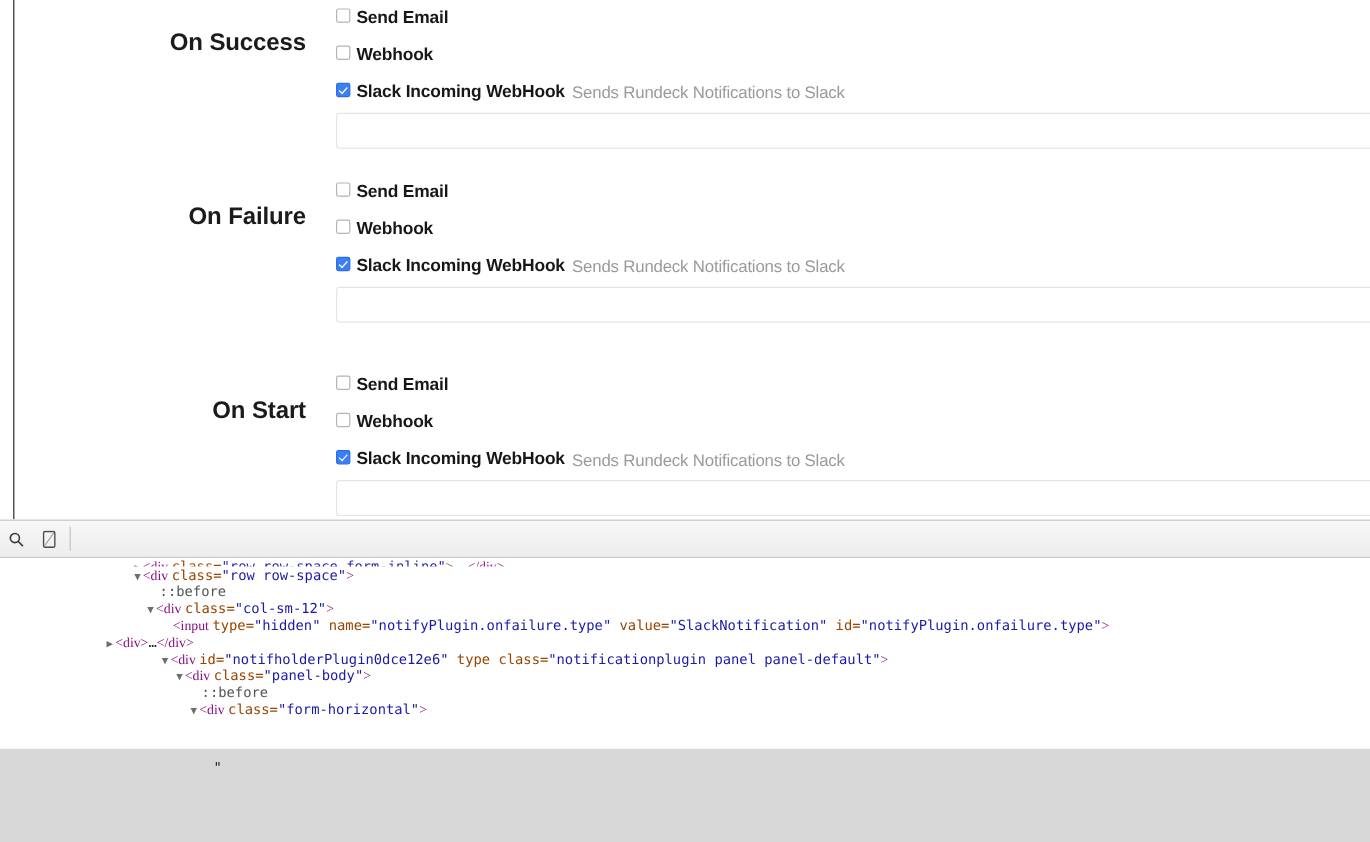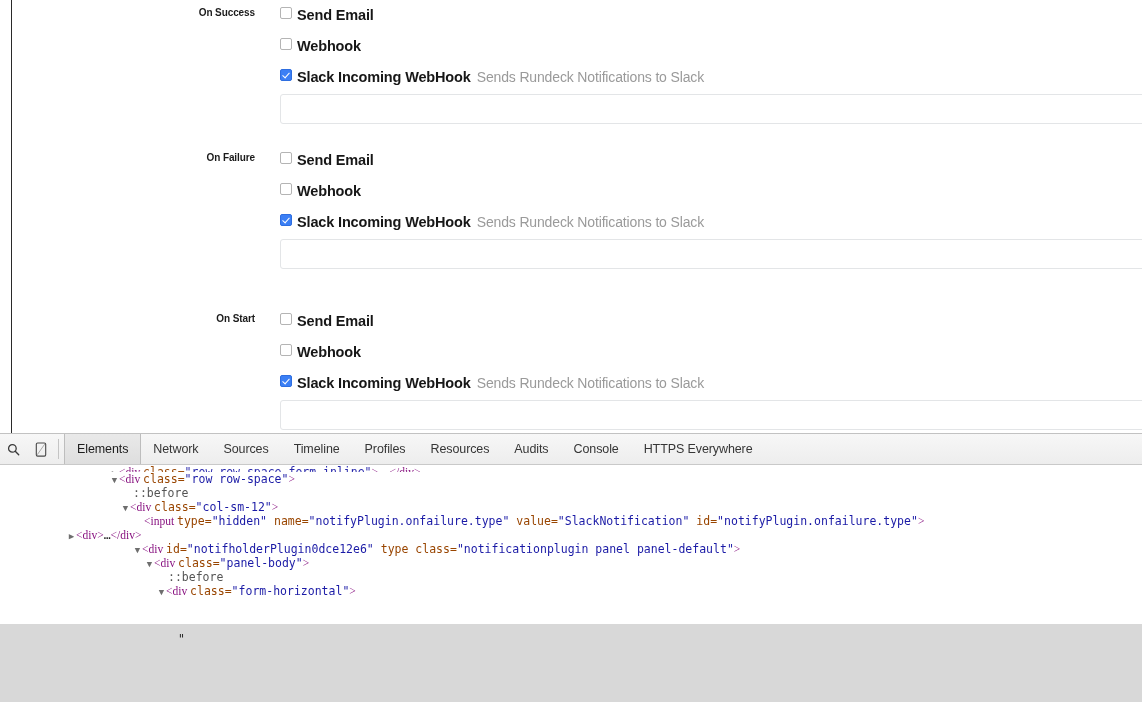--- a/index.html
+++ b/index.html
@@ -36,24 +36,25 @@
   .notify-group {
     position: absolute;
     left: 0;
     width: 1142px;
   }
   .group-label {
     position: absolute;
     left: 80px;
     width: 175px;
     text-align: right;
-    font-size: 10px;
+    font-size: 20px;
     font-weight: bold;
     color: #1b1b1b;
     letter-spacing: -0.1px;
+    margin-top: 18px;
   }
   .opt-row {
     position: absolute;
     left: 280px;
     display: flex;
     align-items: flex-start;
     white-space: nowrap;
   }
   .cbx {
     -webkit-appearance: none;
@@ -296,46 +297,35 @@
         <line x1="8.9" y1="8.9" x2="12.6" y2="12.6" stroke="#3a3a3a" stroke-width="1.5" stroke-linecap="round"></line>
       </svg>
     </div>
     <div class="dt-icon-btn">
       <svg width="12" height="15" viewBox="0 0 12 16">
         <rect x="1" y="1" width="10" height="14" rx="1.4" fill="none" stroke="#4a4a4a" stroke-width="1.2"></rect>
         <line x1="2" y1="13.6" x2="10" y2="2.2" stroke="#9a9a9a" stroke-width="0.9"></line>
       </svg>
     </div>
     <div class="dt-sep"></div>
-    <div class="dt-tabs">
-      <div class="dt-tab active">Elements</div>
-      <div class="dt-tab">Network</div>
-      <div class="dt-tab">Sources</div>
-      <div class="dt-tab">Timeline</div>
-      <div class="dt-tab">Profiles</div>
-      <div class="dt-tab">Resources</div>
-      <div class="dt-tab">Audits</div>
-      <div class="dt-tab">Console</div>
-      <div class="dt-tab">HTTPS Everywhere</div>
-    </div>
   </div>
 
   <div id="dom-tree">
 
     <div class="dt-line clipped" style="padding-left:110px;"><span class="arrow">▶</span><span class="tag">&lt;div </span><span class="attr">class=</span><span class="val">"row row-space form-inline"</span><span class="tag">&gt;…&lt;/div&gt;</span></div>
 
     <div class="dt-line" style="padding-left:110px;"><span class="arrow">▼</span><span class="tag">&lt;div </span><span class="attr">class=</span><span class="val">"row row-space"</span><span class="tag">&gt;</span></div>
 
     <div class="dt-line" style="padding-left:133px;"><span class="pseudo">::before</span></div>
 
     <div class="dt-line" style="padding-left:121px;"><span class="arrow">▼</span><span class="tag">&lt;div </span><span class="attr">class=</span><span class="val">"col-sm-12"</span><span class="tag">&gt;</span></div>
 
     <div class="dt-line" style="padding-left:144px;"><span class="tag">&lt;input </span><span class="attr">type=</span><span class="val">"hidden"</span><span class="attr"> name=</span><span class="val">"notifyPlugin.onfailure.type"</span><span class="attr"> value=</span><span class="val">"SlackNotification"</span><span class="attr"> id=</span><span class="val">"notifyPlugin.onfailure.type"</span><span class="tag">&gt;</span></div>
 
-    <div class="dt-line" style="padding-left:67px;"><span class="arrow">▶</span><span class="tag">&lt;div&gt;</span><span class="txt">…</span><span class="tag">&lt;/div&gt;</span></div>
+    <div class="dt-line" style="padding-left:87px;"><span class="arrow">▶</span><span class="tag">&lt;div&gt;</span><span class="txt">…</span><span class="tag">&lt;/div&gt;</span></div>
 
     <div class="dt-line" style="padding-left:133px;"><span class="arrow">▼</span><span class="tag">&lt;div </span><span class="attr">id=</span><span class="val">"notifholderPlugin0dce12e6"</span><span class="attr"> type</span><span class="attr"> class=</span><span class="val">"notificationplugin panel panel-default"</span><span class="tag">&gt;</span></div>
 
     <div class="dt-line" style="padding-left:145px;"><span class="arrow">▼</span><span class="tag">&lt;div </span><span class="attr">class=</span><span class="val">"panel-body"</span><span class="tag">&gt;</span></div>
 
     <div class="dt-line" style="padding-left:168px;"><span class="pseudo">::before</span></div>
 
     <div class="dt-line" style="padding-left:157px;"><span class="arrow">▼</span><span class="tag">&lt;div </span><span class="attr">class=</span><span class="val">"form-horizontal"</span><span class="tag">&gt;</span></div>
 
     <div id="sel-block">

